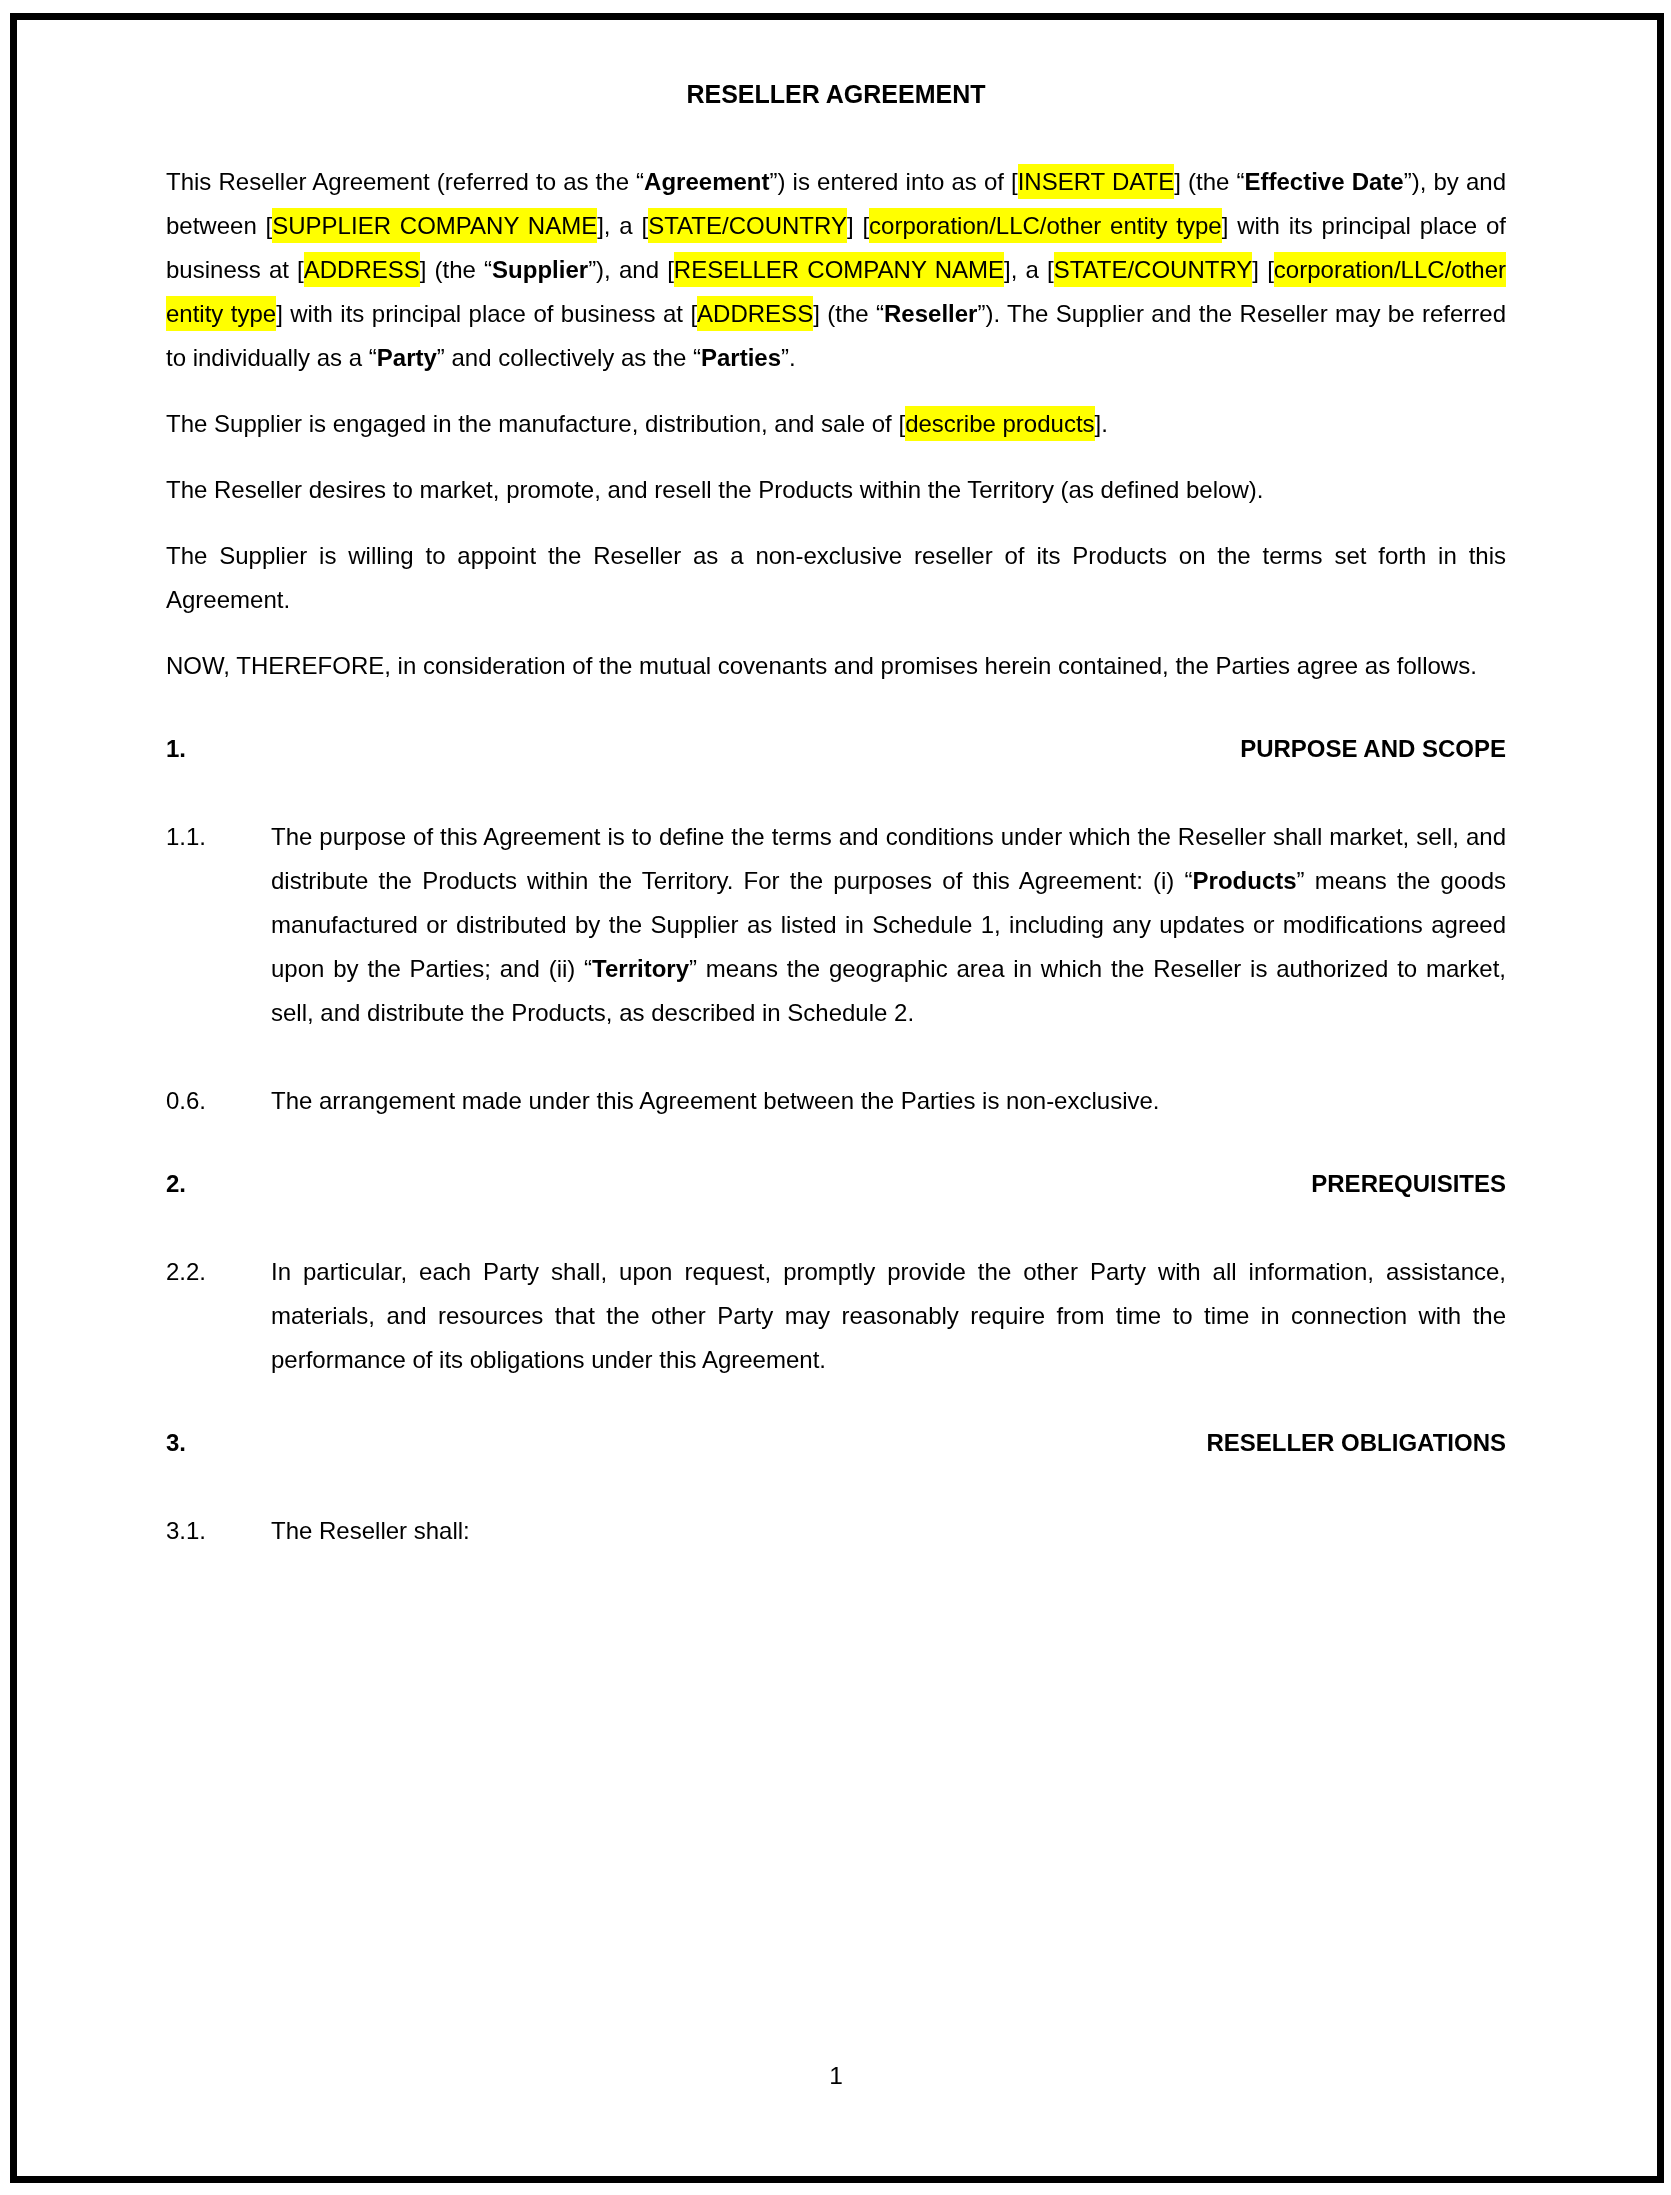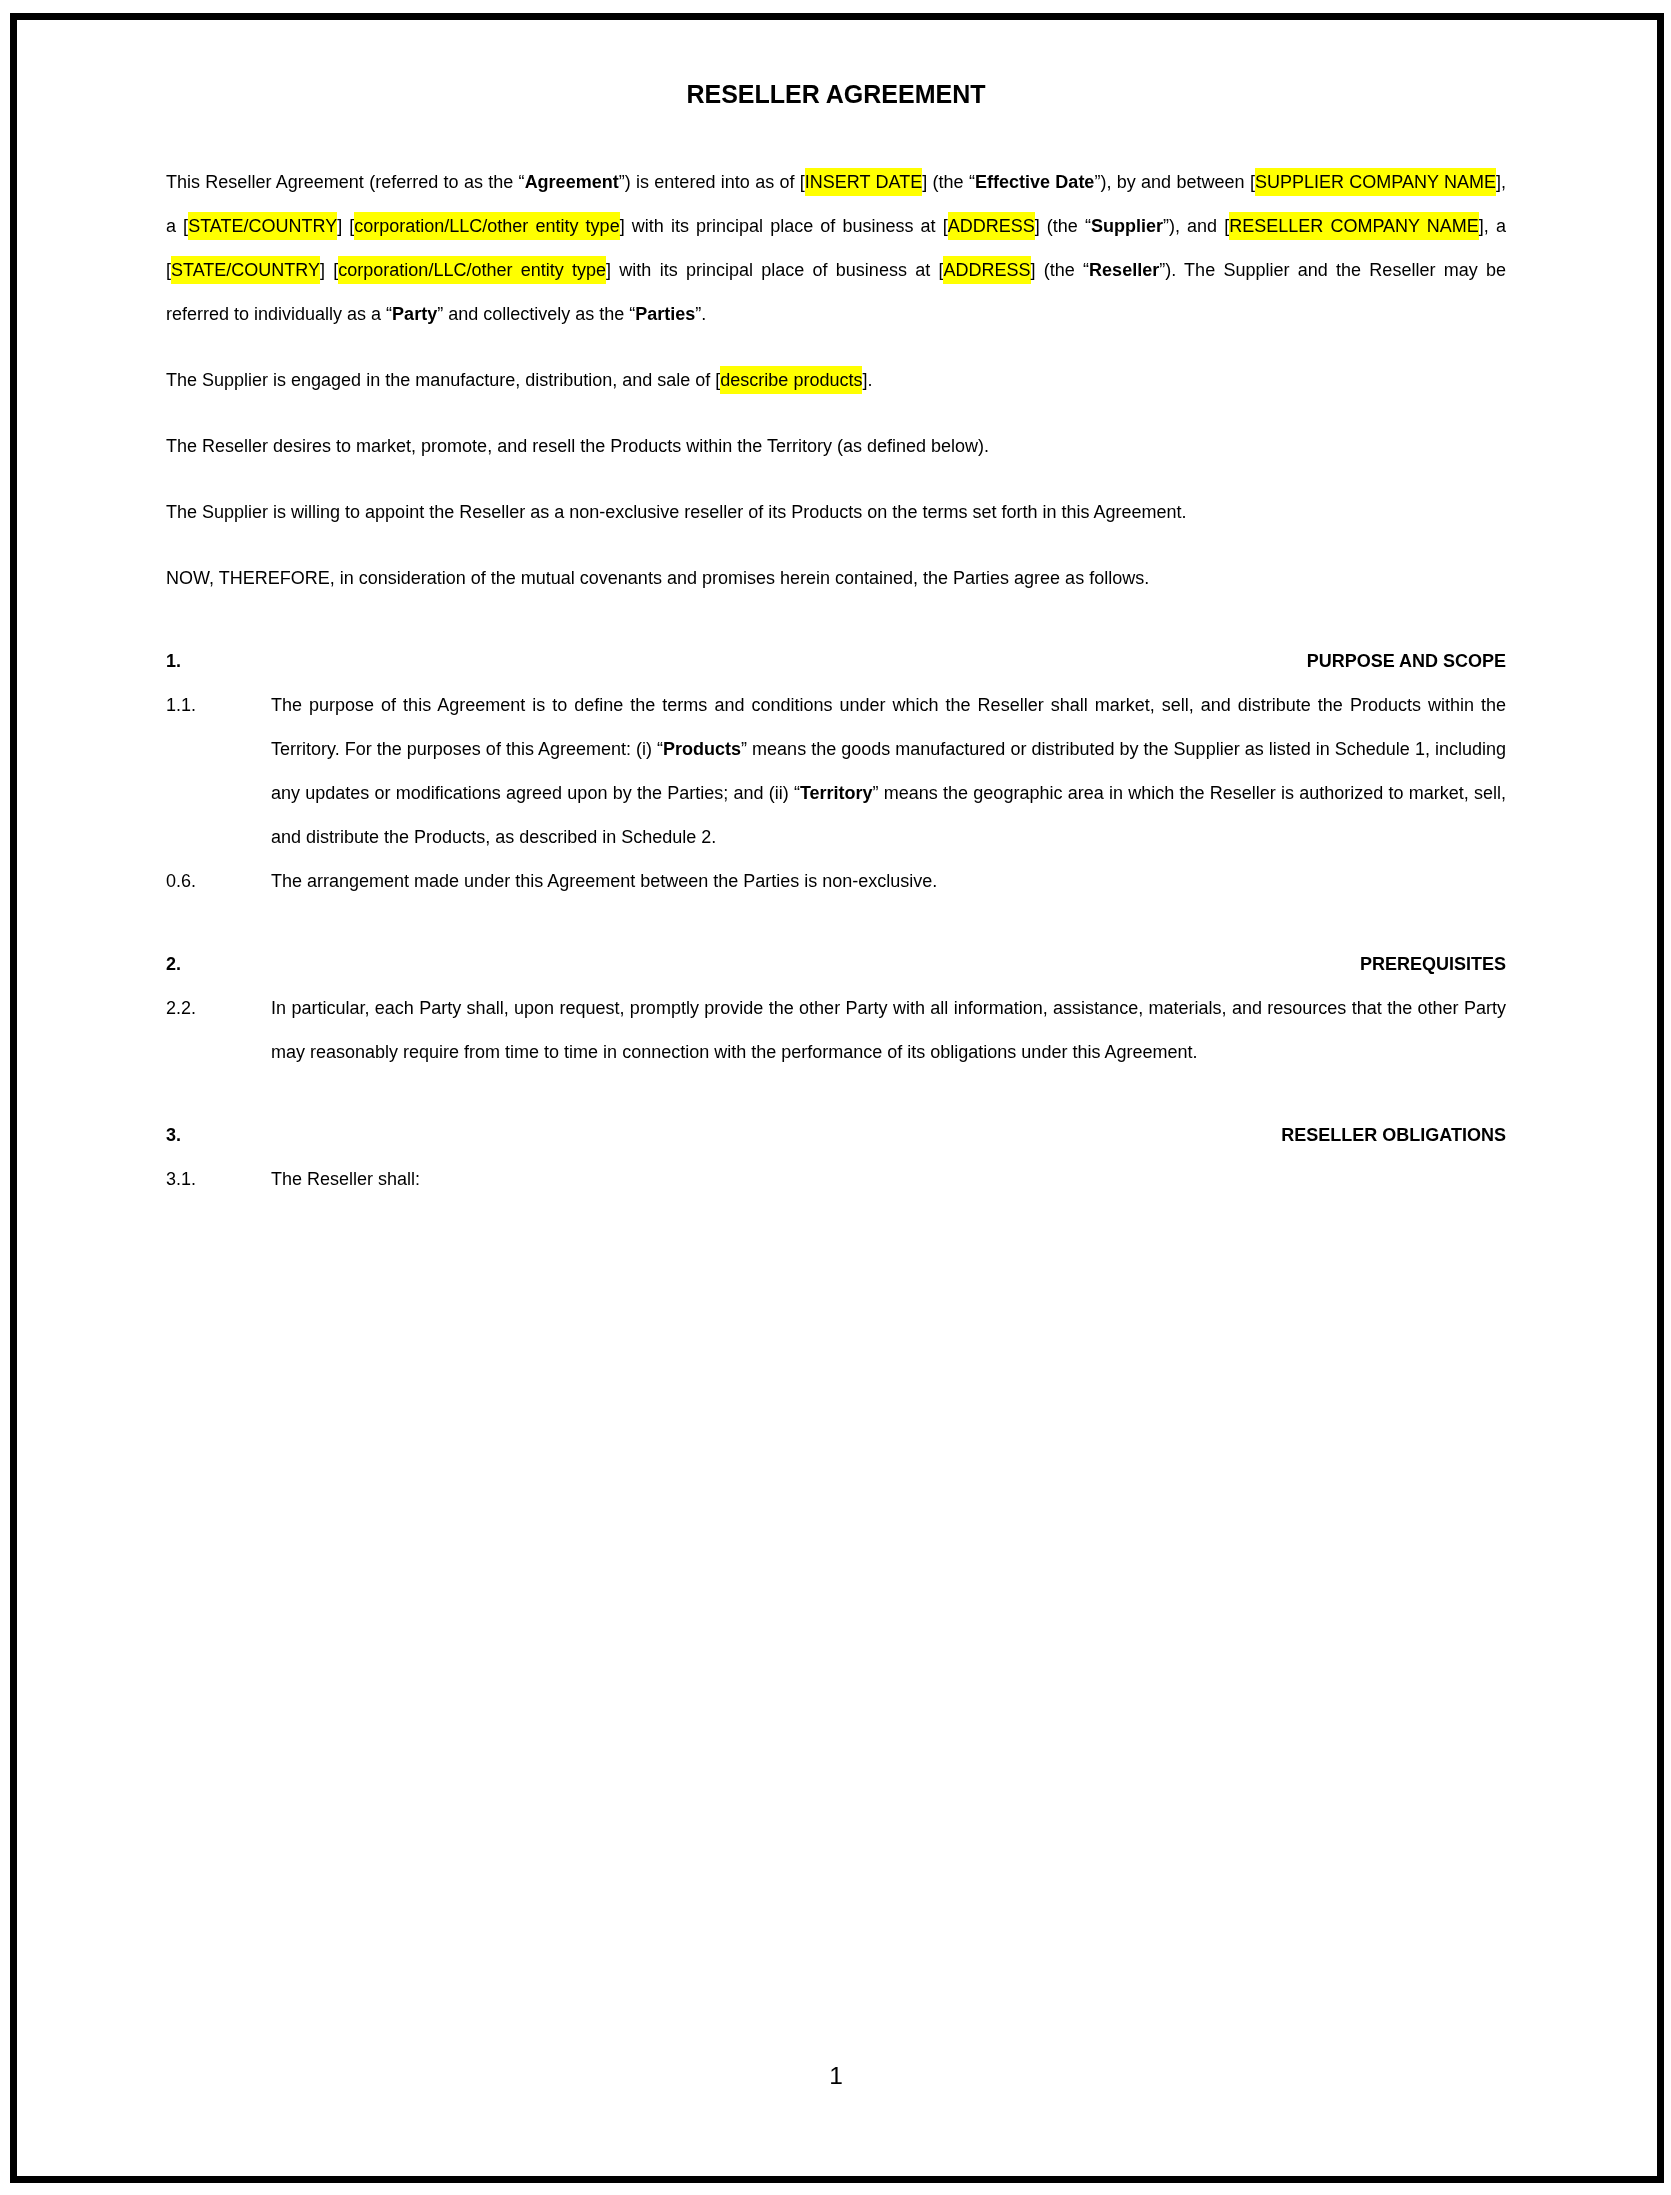--- a/index.html
+++ b/index.html
@@ -23,34 +23,35 @@
   }
   .doc-title {
     padding-top: 77px;
     margin-bottom: 48px;
     text-align: center;
     font-weight: bold;
     font-size: 25px;
     line-height: 35px;
   }
   .block {
-    font-size: 18px;
+    font-size: 24px;
     line-height: 44px;
     text-align: justify;
   }
   .para { margin-bottom: 22px; }
   .heading {
     display: flex;
     font-weight: bold;
     margin-top: 39px;
     margin-bottom: 0;
     text-align: left;
   }
   .clause {
     display: flex;
+    margin-top: 44px;
     justify-content: center;
   }
   .num { flex: 0 0 105px; width: 105px; }
   .txt { flex: 1 1 auto; text-align: justify; }
   .heading .txt { text-align: right; }
   .b { font-weight: bold; }
   .h {
     background: var(--hl, #ffff00);
     padding: 4.4px 0;
   }

